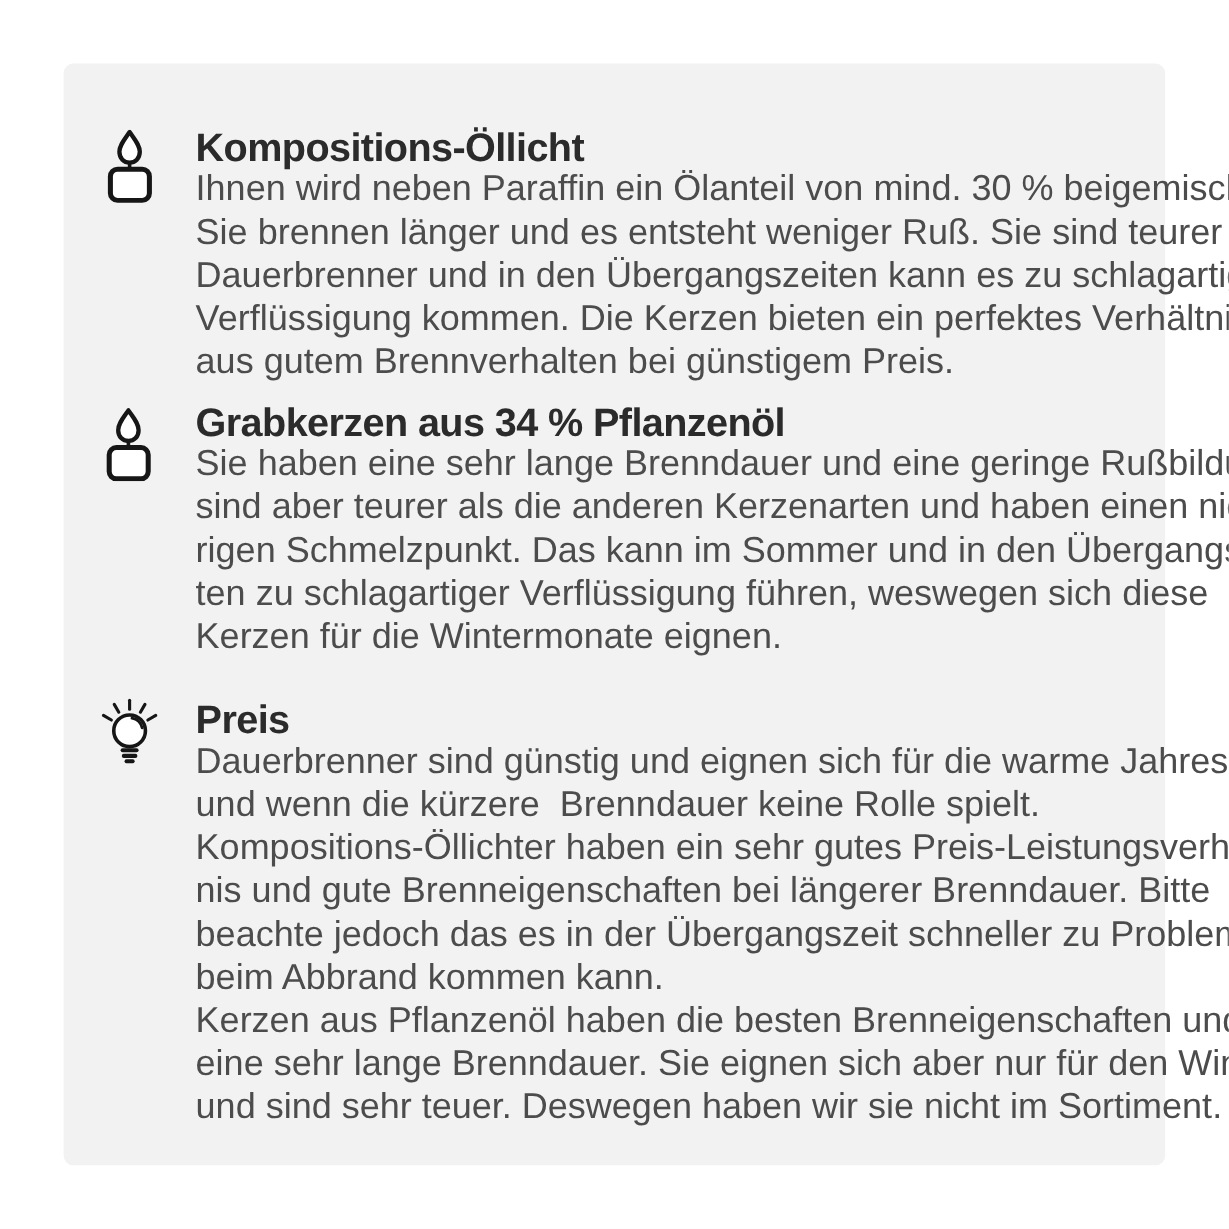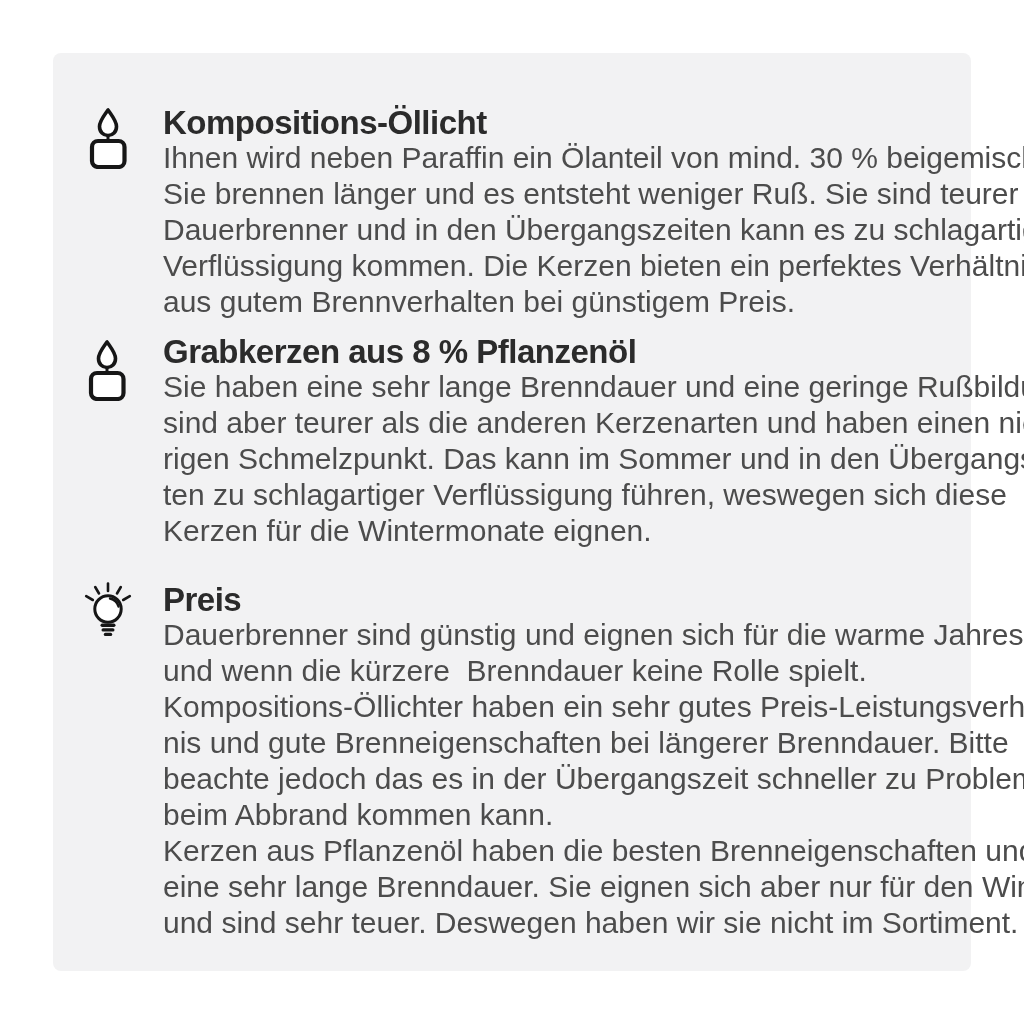--- a/index.html
+++ b/index.html
@@ -74,21 +74,21 @@
 
     <section class="sec sec-2">
       <span class="icon icon-candle-2">
         <svg width="38" height="61" viewBox="0 0 38 61" fill="none" xmlns="http://www.w3.org/2000/svg">
           <path d="M19 2 C14.5 8.5 10.5 13 10.5 18.5 C10.5 24 14.3 27.5 19 27.5 C23.7 27.5 27.5 24 27.5 18.5 C27.5 13 23.5 8.5 19 2 Z" stroke="currentColor" stroke-width="3.6" stroke-linejoin="round" fill="#ffffff"></path>
           <line x1="19" y1="27.5" x2="19" y2="34.5" stroke="currentColor" stroke-width="3"></line>
           <rect x="3" y="33" width="32.5" height="26" rx="6" stroke="currentColor" stroke-width="4.2" fill="#ffffff"></rect>
         </svg>
       </span>
       <div class="txt">
-        <h2 class="sec-title">Grabkerzen aus 8 % Pflanzenöl</h2>
+        <h2 class="sec-title">Grabkerzen aus 34 % Pflanzenöl</h2>
         <div class="sec-body">Sie haben eine sehr lange Brenndauer und eine geringe Rußbildung,
 sind aber teurer als die anderen Kerzenarten und haben einen nied-
 rigen Schmelzpunkt. Das kann im Sommer und in den Übergangszei-
 ten zu schlagartiger Verflüssigung führen, weswegen sich diese
 Kerzen für die Wintermonate eignen.</div>
       </div>
     </section>
 
     <section class="sec sec-3">
       <span class="icon icon-bulb">

